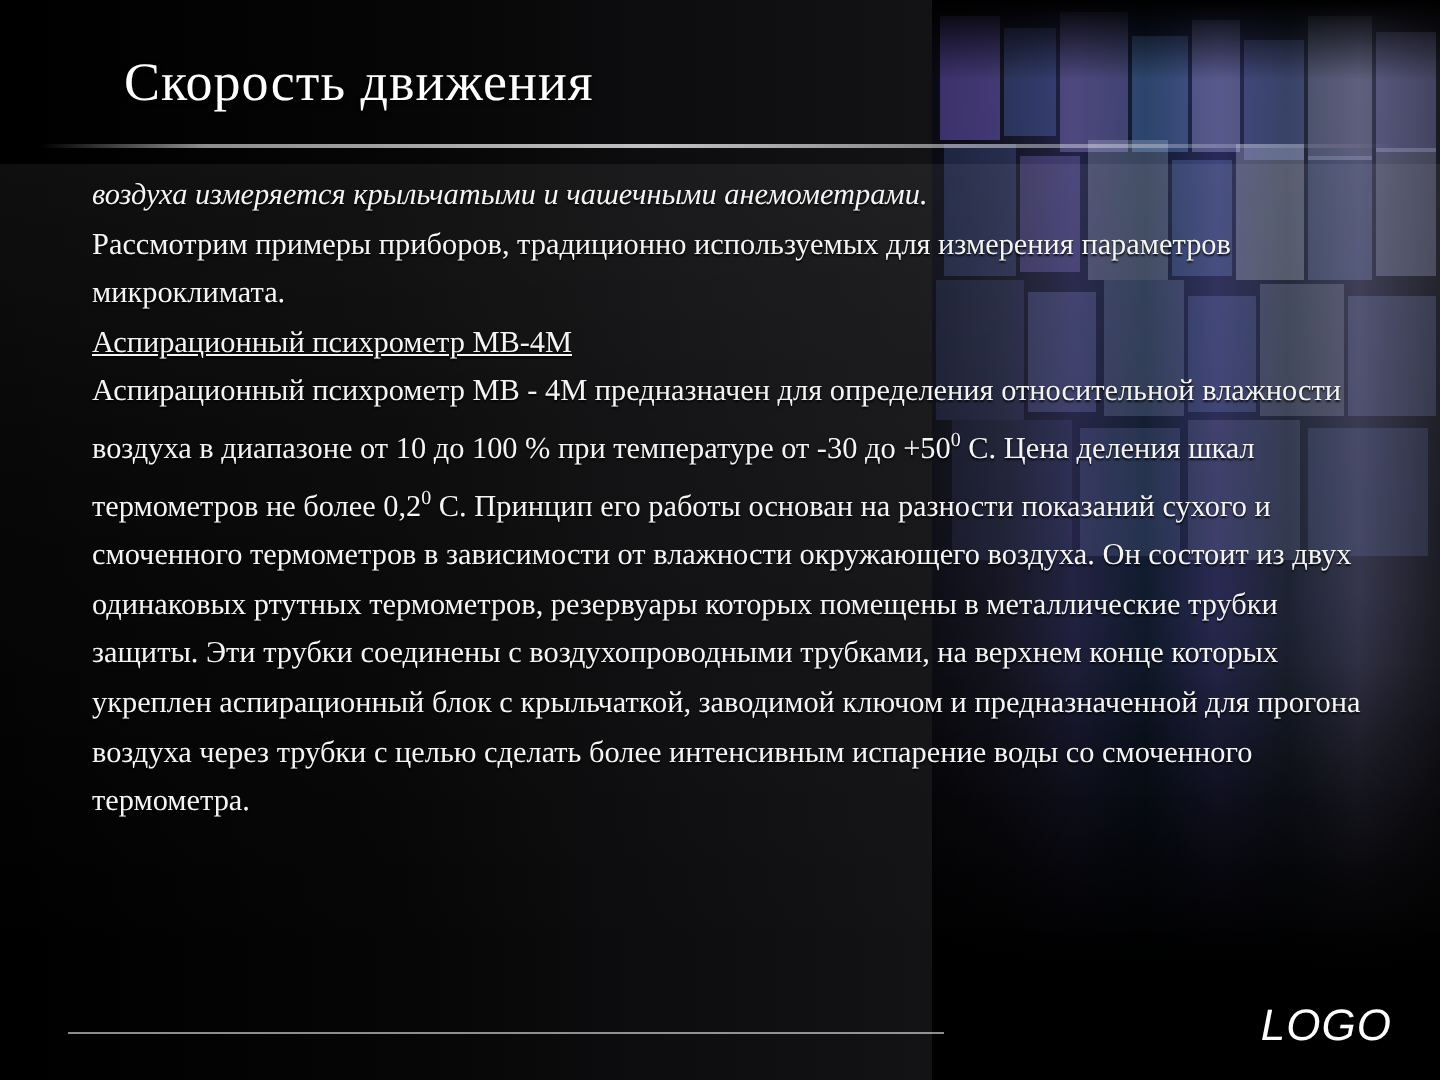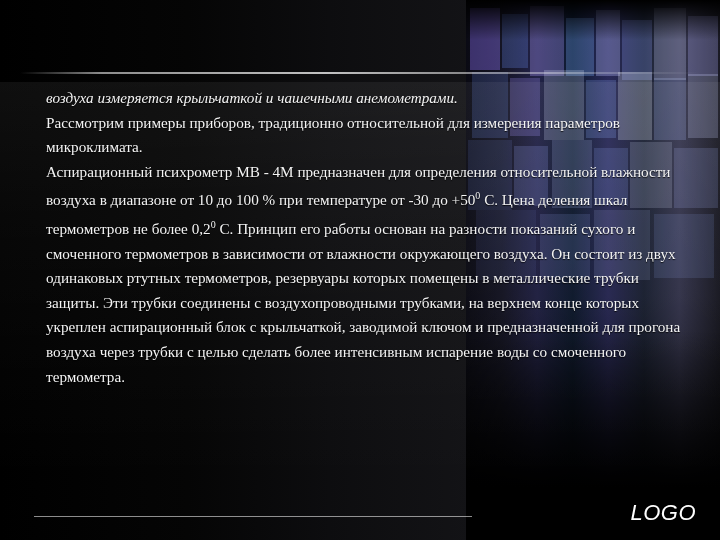--- a/index.html
+++ b/index.html
@@ -162,26 +162,30 @@
     <div class="mosaic-tile" style="left:10px; top:210px; width:60px; height:70px;  background:#0b0e18; opacity:.85;"></div>
     <div class="mosaic-tile" style="left:74px; top:214px; width:50px; height:64px;  background:#23273d; opacity:.6;"></div>
     <div class="mosaic-tile" style="left:128px;top:210px; width:56px; height:70px;  background:#474d69; opacity:.32;"></div>
     <div class="mosaic-tile" style="left:188px;top:214px; width:60px; height:64px;  background:#161b2b; opacity:.75;"></div>
   </div>
 
   <div class="bg-top-fade"></div>
   <div class="bg-bottom-fade"></div>
   <div class="bg-body-sheen"></div>
 
+  <div class="title">Скорость движения</div>
   <div class="title-rule"></div>
 
   <div class="body-text">
     <p>
-      <span class="italic-lead">воздуха измеряется крыльчаткой и чашечными анемометрами.</span>
+      <span class="italic-lead">воздуха измеряется крыльчатыми и чашечными анемометрами.</span>
     </p>
-    <p>Рассмотрим примеры приборов, традиционно относительной для измерения параметров микроклимата.</p>
+    <p>Рассмотрим примеры приборов, традиционно используемых для измерения параметров микроклимата.</p>
+    <p>
+      <span class="underline">Аспирационный психрометр МВ-4М</span>
+    </p>
     <p><span>Аспирационный психрометр МВ - 4М предназначен для определения относительной влажности воздуха в диапазоне от 10 до 100 % при температуре от -30 до +50</span><span class="sup">0</span><span> С. Цена деления шкал термометров не более 0,2</span><span class="sup">0</span><span> С. Принцип его работы основан на разности показаний сухого и смоченного термометров в зависимости от влажности окружающего воздуха. Он состоит из двух одинаковых ртутных термометров, резервуары которых помещены в металлические трубки защиты. Эти трубки соединены с воздухопроводными трубками, на верхнем конце которых укреплен аспирационный блок с крыльчаткой, заводимой ключом и предназначенной для прогона воздуха через трубки с целью сделать более интенсивным испарение воды со смоченного термометра.</span></p>
   </div>
 
   <div class="footer-rule"></div>
   <div class="logo">LOGO</div>
 
 </div>
 
 </body></html>

